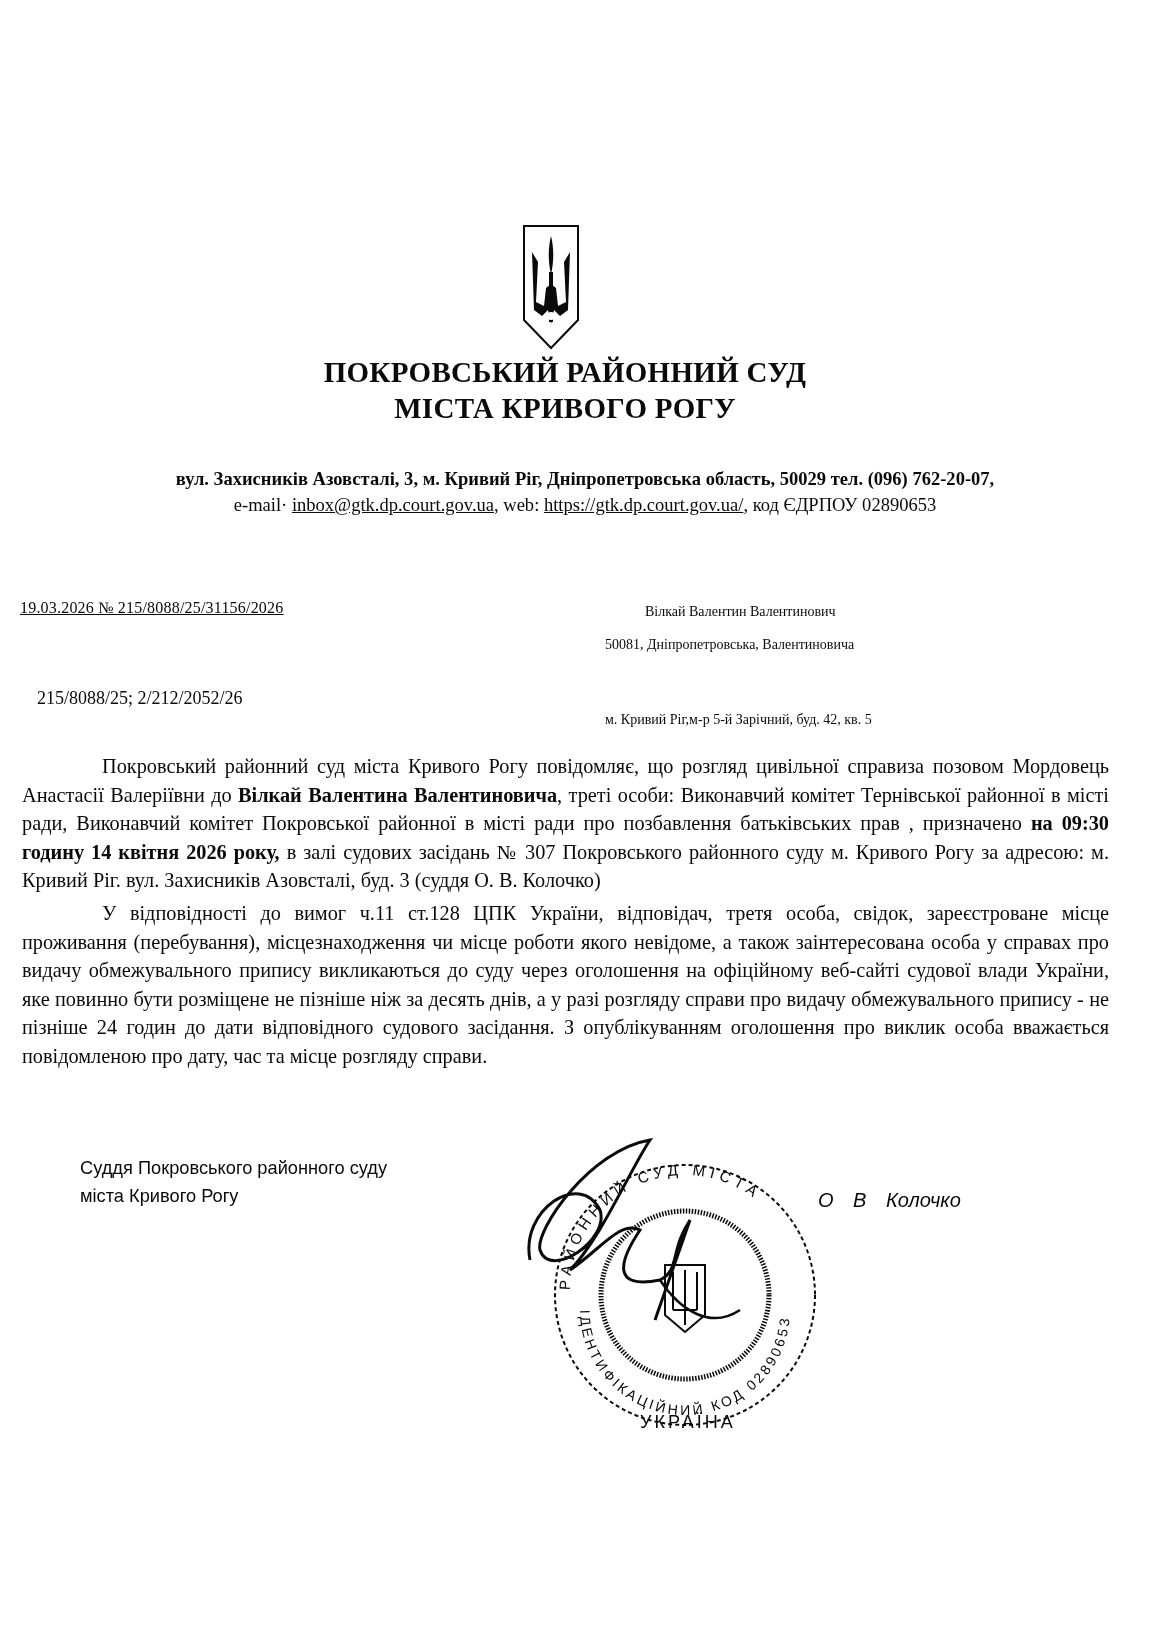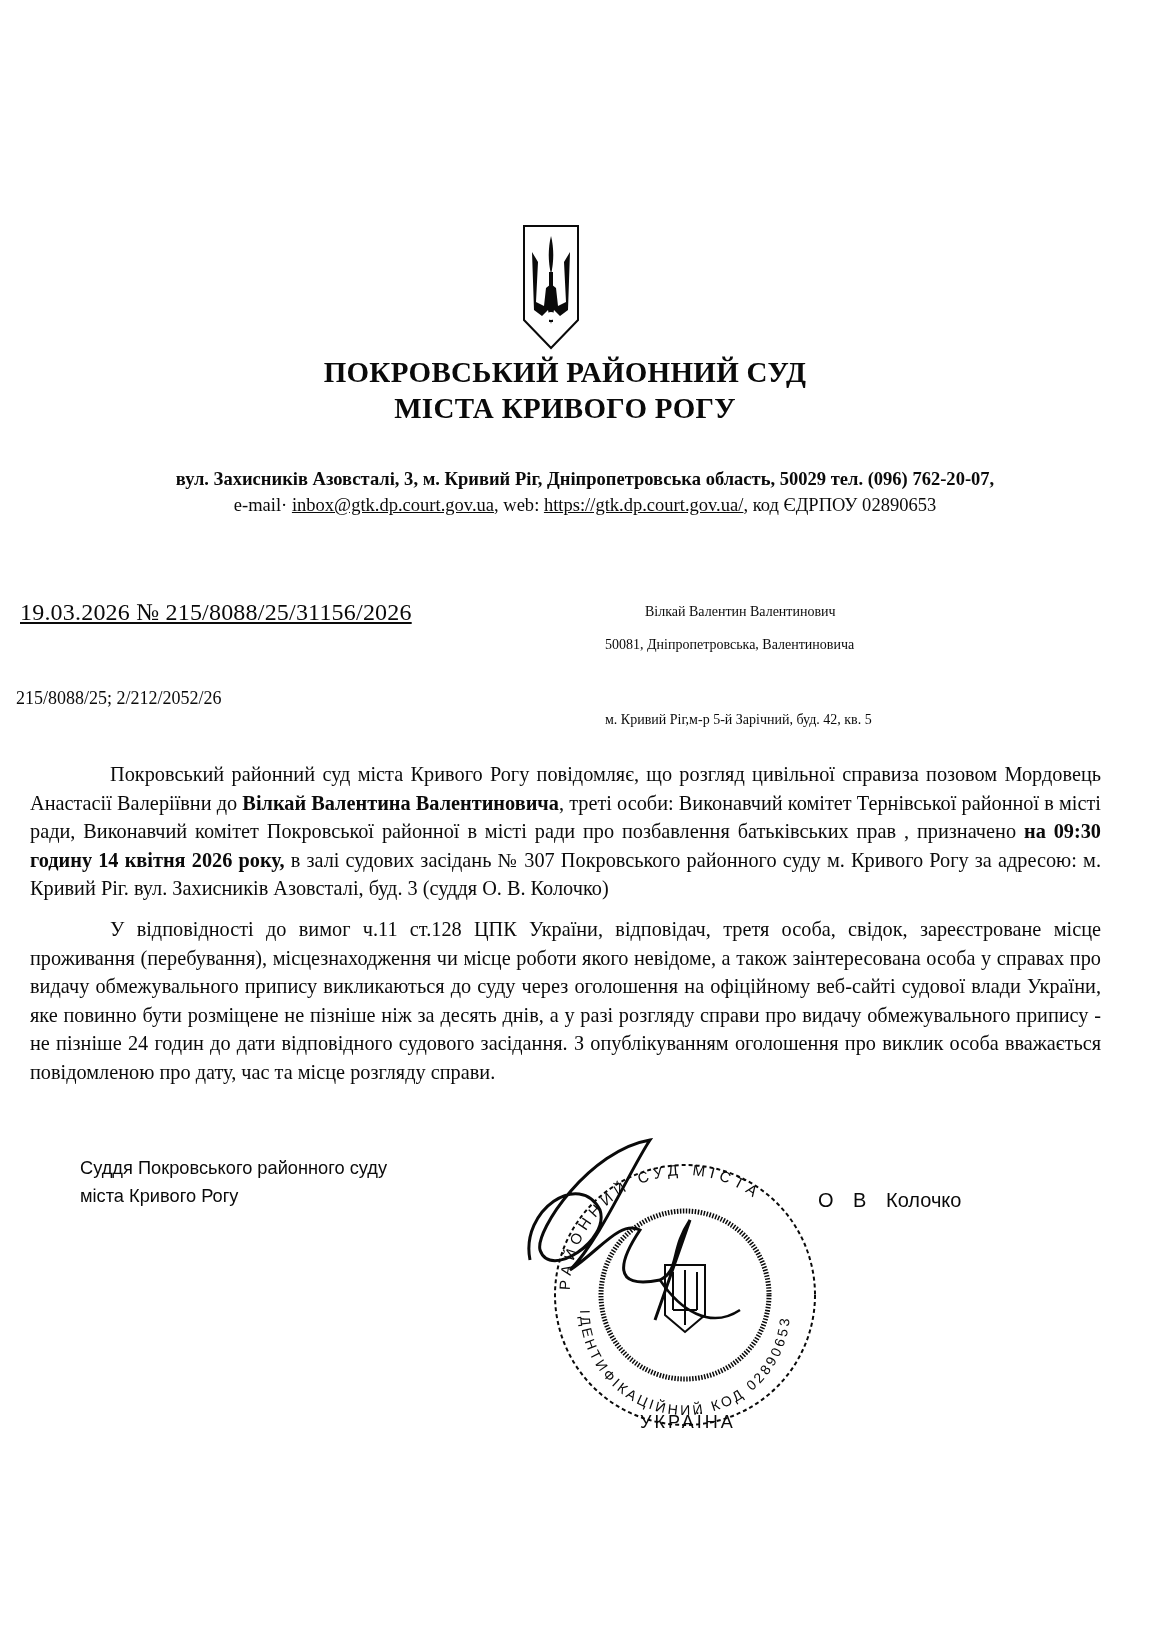--- a/index.html
+++ b/index.html
@@ -10,34 +10,34 @@
     .coat svg { width: 100%; height: 100%; }
 
     .court-title { position: absolute; left: 0; width: 1170px; text-align: center; font-weight: bold; font-size: 29px; letter-spacing: 0.3px; }
     .court-title.l1 { top: 356px; left: -20px; }
     .court-title.l2 { top: 392px; left: -20px; }
 
     .contacts { position: absolute; top: 466px; left: 0; width: 1170px; text-align: center; font-size: 19.5px; line-height: 26px; font-weight: bold; transform: scaleX(0.95); }
     .contacts .ln2 { font-weight: normal; }
     .contacts a { color: #0a0a0a; text-decoration: underline; }
 
-    .outnum { position: absolute; left: 20px; top: 599px; font-size: 24px; text-decoration: underline; letter-spacing: 0.2px; }
-    .casenum { position: absolute; left: 16px; top: 688px; font-size: 18px; }
+    .outnum { position: absolute; left: 20px; top: 599px; font-size: 16px; text-decoration: underline; letter-spacing: 0.2px; }
+    .casenum { position: absolute; left: 37px; top: 688px; font-size: 18px; }
 
     .addressee { position: absolute; top: 596px; font-size: 14px; line-height: 32px; }
     .addr-name { left: 645px; }
     .addr-l2 { left: 605px; top: 629px; }
     .addr-l3 { left: 605px; top: 661px; margin-top: 43px; }
 
     .body-text { position: absolute; left: 18px; top: 748px; width: 1095px; font-size: 20.3px; line-height: 28.6px; text-align: justify; }
-    .body-text p { text-indent: 80px; margin: 12px; }
+    .body-text p { text-indent: 80px; margin: 4px; }
     .body-text b { font-weight: bold; }
 
     .sig-title { position: absolute; left: 80px; top: 1154px; font-family: "Liberation Sans", "DejaVu Sans", sans-serif; font-size: 19px; line-height: 28px; transform: scaleX(0.96); transform-origin: left; }
-    .sig-name { position: absolute; left: 818px; top: 1189px; font-family: "Liberation Sans", "DejaVu Sans", sans-serif; font-size: 20px; word-spacing: 14px; }
+    .sig-name { position: absolute; left: 818px; top: 1189px; font-family: "Liberation Sans", "DejaVu Sans", sans-serif; font-size: 20px; word-spacing: 14px; font-style: italic; }
 
     .stamp { position: absolute; left: 510px; top: 1110px; width: 340px; height: 330px; }
     .stamp svg { width: 100%; height: 100%; }
   </style>
 </head>
 <body>
 
 <div class="coat">
   <svg viewBox="0 0 62 130">
     <path d="M4 4 H58 V98 L31 126 L4 98 Z" fill="none" stroke="#0a0a0a" stroke-width="2"></path>

